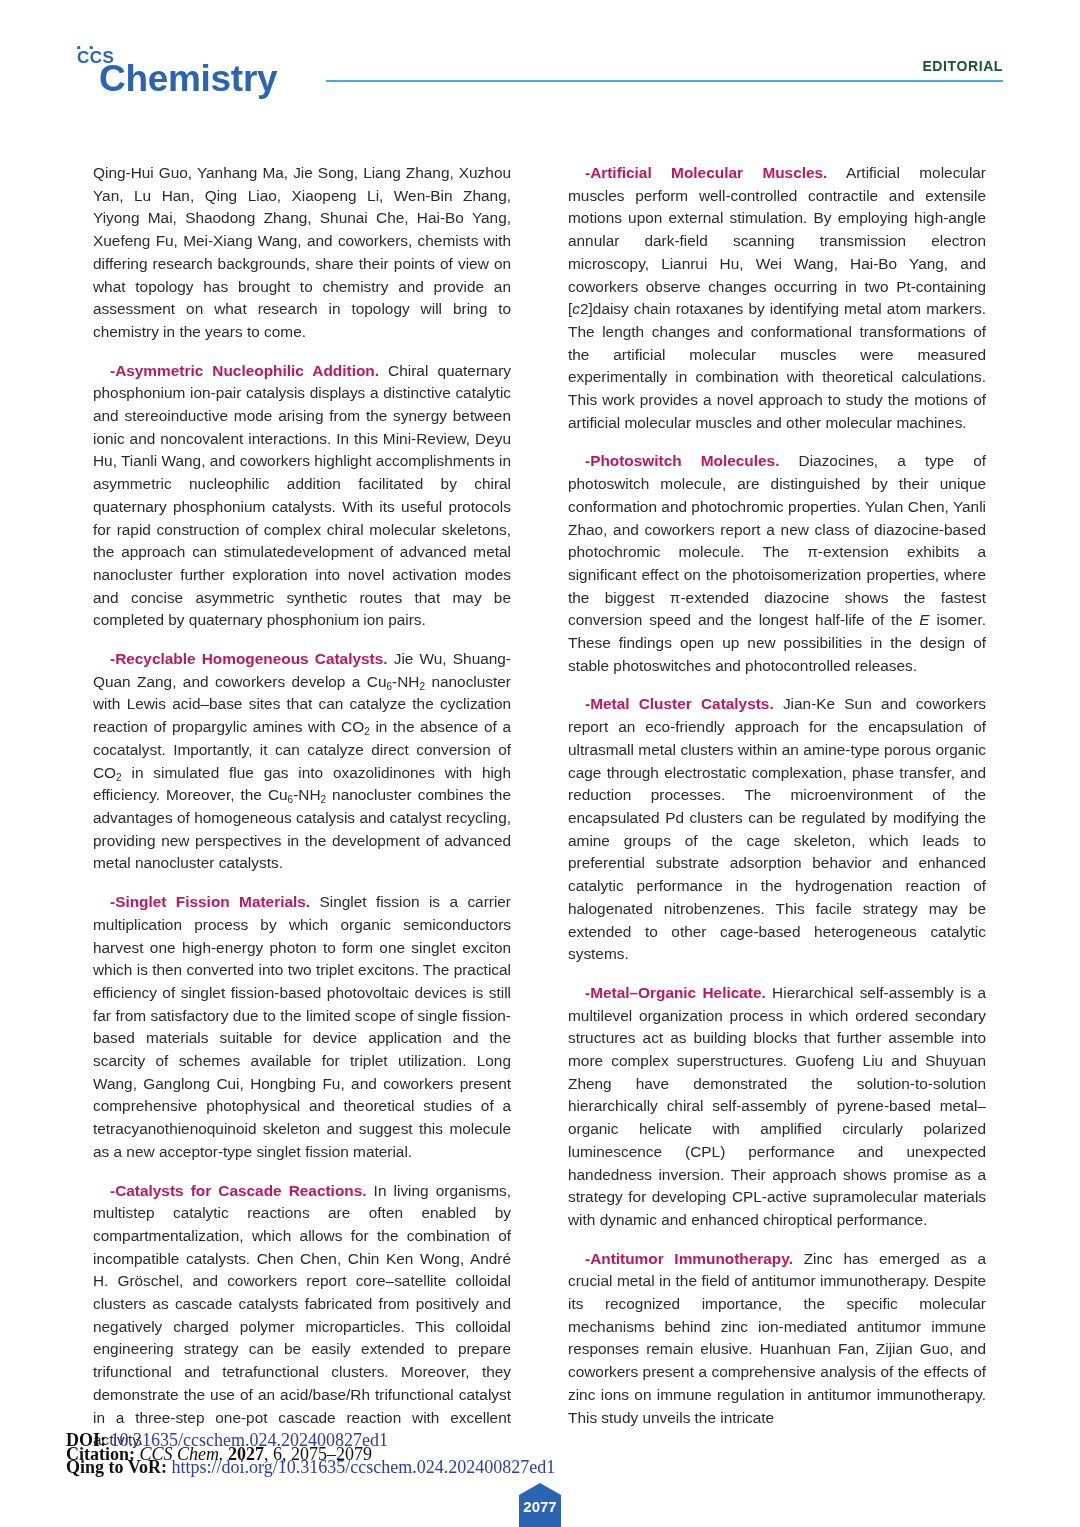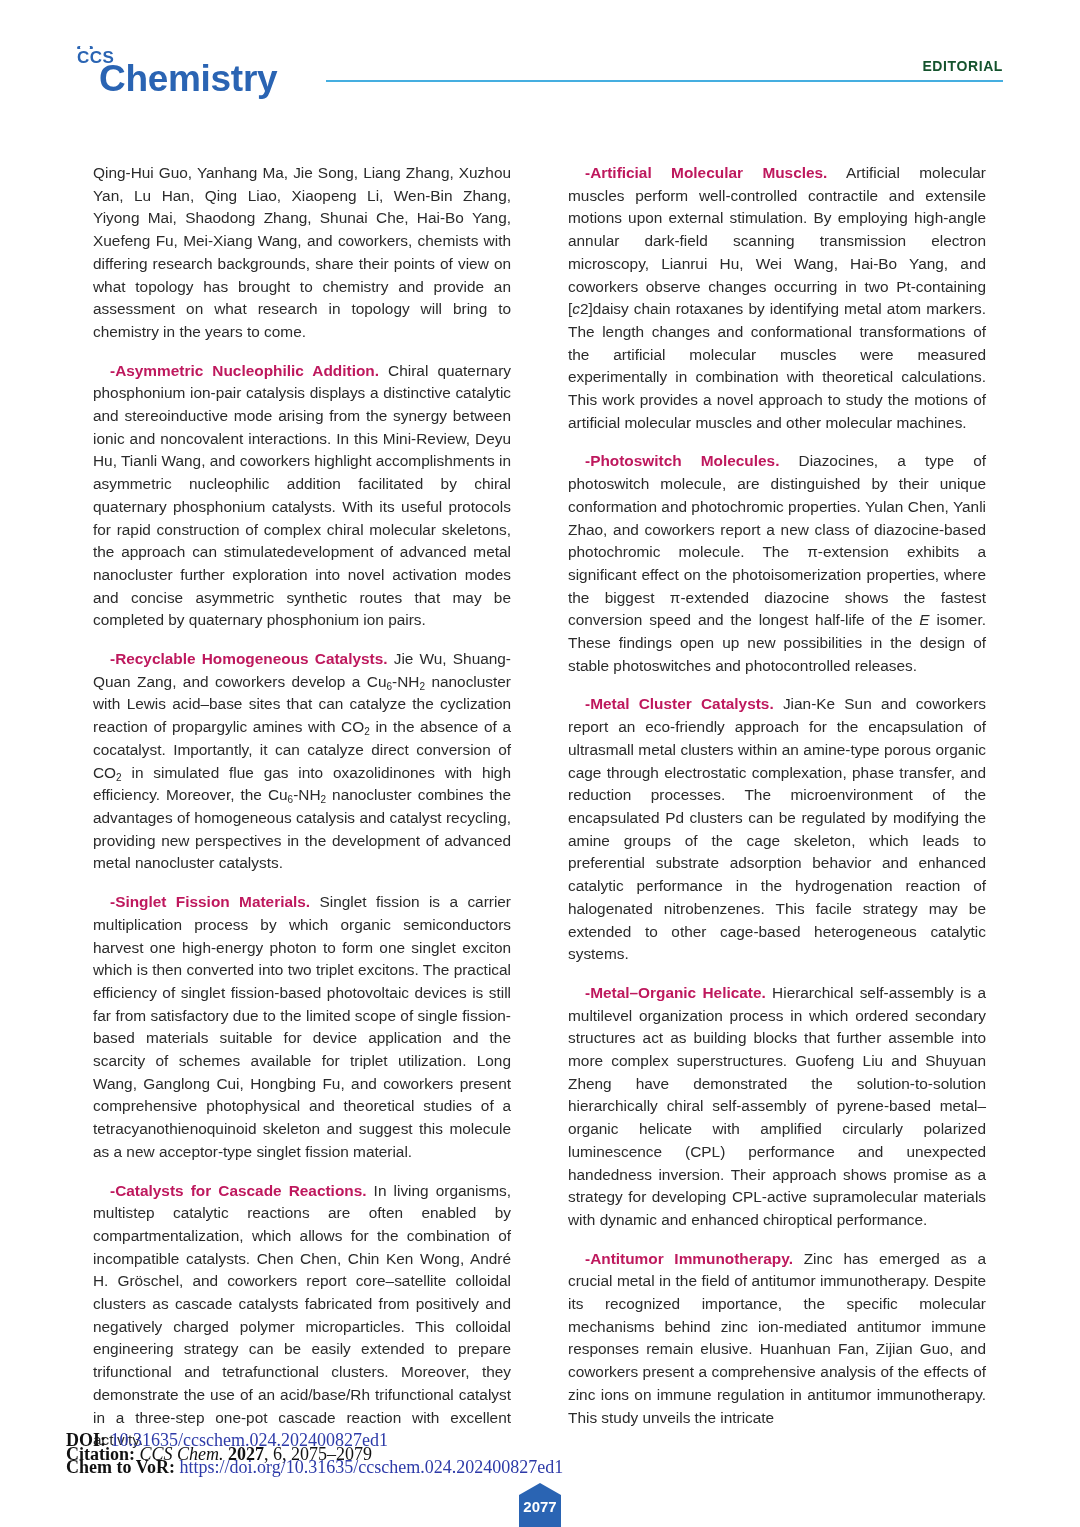--- a/index.html
+++ b/index.html
@@ -98,21 +98,21 @@
   <div>
     <b>DOI:</b>
     <a>10.31635/ccschem.024.202400827ed1</a>
   </div>
   <div>
     <b>Citation:</b>
     <i>CCS Chem.</i>
     <b>2027</b><span>, 6, 2075–2079</span>
   </div>
   <div>
-    <b>Chem to VoR:</b>
+    <b>Qing to VoR:</b>
     <a>https://doi.org/10.31635/ccschem.024.202400827ed1</a>
   </div>
 </div>
 
 <div class="page-badge">
   <svg width="42" height="44" viewBox="0 0 42 44">
     <polygon points="21,0 42,12 42,44 0,44 0,12" fill="#2a64b3"></polygon>
   </svg>
   <span>2077</span>
 </div>

